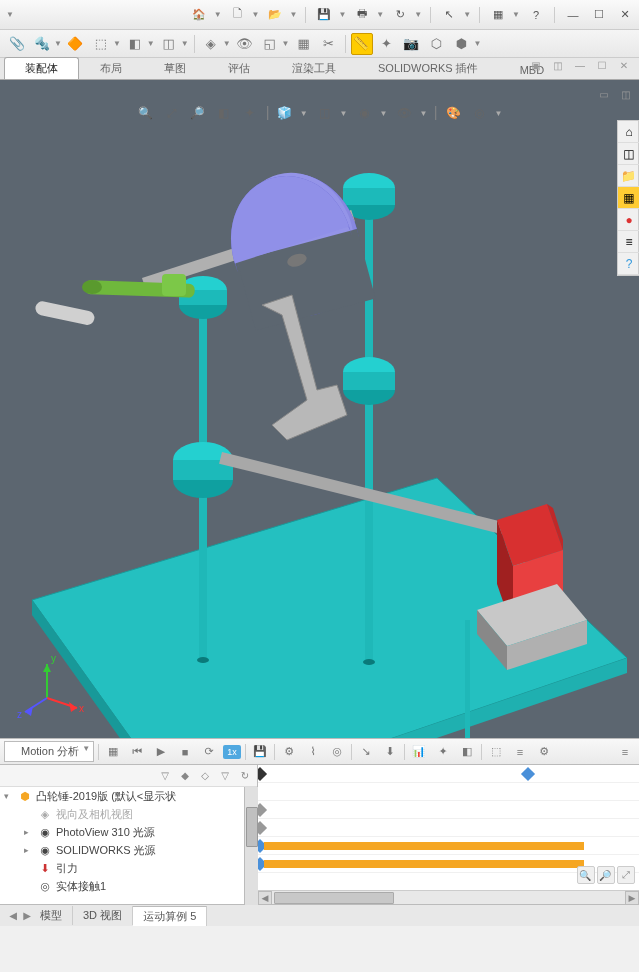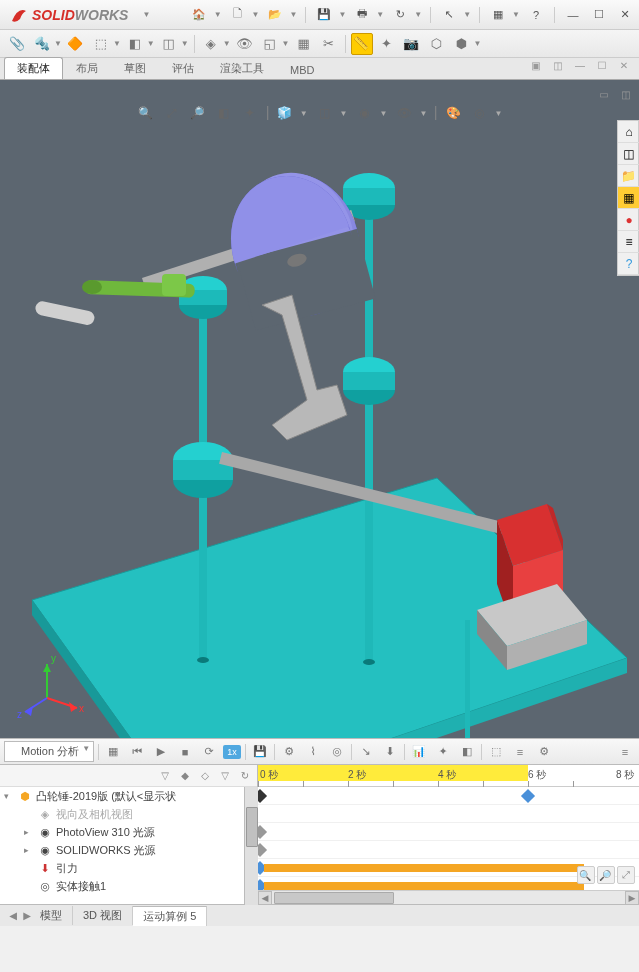--- a/index.html
+++ b/index.html
@@ -12,21 +12,21 @@
 .title-icons .tbtn { width: 20px; height: 20px; display: flex; align-items: center; justify-content: center; color: #555; font-size: 11px; }
 .title-icons .sep { width: 1px; height: 16px; background: #ccc; margin: 0 2px; }
 .dd { font-size: 8px; color: #888; margin-left: -2px; }
 
 .toolbar2 { height: 28px; background: linear-gradient(#f5f5f5, #e8e8e8); border-bottom: 1px solid #ccc; display: flex; align-items: center; gap: 3px; padding: 0 6px; }
 .toolbar2 .tbtn { width: 22px; height: 22px; display: flex; align-items: center; justify-content: center; color: #777; font-size: 13px; position: relative; }
 .toolbar2 .sep { width: 1px; height: 18px; background: #ccc; margin: 0 2px; }
 .toolbar2 .measure { background: #ffcc00; border: 1px solid #cc9900; border-radius: 2px; }
 
 .tab-bar { height: 22px; display: flex; align-items: flex-end; background: #e8e8e8; padding-left: 4px; border-bottom: 1px solid #aaa; }
-.tab { padding: 3px 12px; font-size: 11px; color: #666; border: 1px solid transparent; border-bottom: none; }
+.tab { padding: 3px 20px; font-size: 11px; color: #666; border: 1px solid transparent; border-bottom: none; }
 .tab.active { background: #fff; border-color: #aaa; border-radius: 3px 3px 0 0; color: #222; }
 
 .doc-controls { position: absolute; right: 6px; top: 58px; display: flex; gap: 4px; }
 .doc-controls .tbtn { width: 18px; height: 14px; color: #999; font-size: 10px; display:flex; align-items:center; justify-content:center;}
 
 .viewport-wrap { position: relative; height: 658px; }
 .view-toolbar { position: absolute; top: 24px; left: 50%; transform: translateX(-50%); display: flex; gap: 8px; z-index: 5; align-items: center; }
 .view-toolbar .vbtn { width: 18px; height: 18px; display: flex; align-items: center; justify-content: center; color: #666; font-size: 12px; }
 .view-toolbar .sep { width:1px; height:14px; background:#888; }
 
@@ -80,27 +80,20 @@
 .bottom-tabs .btab.active { background: #fff; border-top: 1px solid #bbb; }
 .bottom-tabs .arr { width: 18px; color: #888; font-size: 10px; text-align: center; }
 
 
 .scene-svg { width: 100%; height: 100%; }
 </style>
 </head>
 <body>
 
 <div class="title-bar">
-  <div class="logo">
-    <svg width="24" height="20" viewBox="0 0 24 20">
-      <path d="M4 16 Q10 2 18 6 Q14 8 12 14 Q8 18 4 16" fill="#d62e28"></path>
-    </svg>
-    <span>SOLID</span>
-      <span class="gray">WORKS</span>
-  </div>
   <span style="width:8px"></span>
   <span class="dd">▼</span>
   <div class="title-icons">
     <div class="tbtn">🏠</div>
       <span class="dd">▼</span>
     <div class="tbtn">🗋</div>
       <span class="dd">▼</span>
     <div class="tbtn">📂</div>
       <span class="dd">▼</span>
     <div class="sep"></div>
@@ -151,20 +144,21 @@
   <div class="tbtn">⬢</div>
     <span class="dd">▼</span>
 </div>
 
 <div class="tab-bar">
   <div class="tab active">装配体</div>
   <div class="tab">布局</div>
   <div class="tab">草图</div>
   <div class="tab">评估</div>
   <div class="tab">渲染工具</div>
+  <div class="tab">SOLIDWORKS 插件</div>
   <div class="tab">MBD</div>
 </div>
 <div class="doc-controls">
   <div class="tbtn">▣</div>
   <div class="tbtn">◫</div>
   <div class="tbtn">—</div>
   <div class="tbtn">☐</div>
   <div class="tbtn">✕</div>
 </div>
 
@@ -368,36 +362,20 @@
           <span class="icon">◎</span>
         <span>实体接触1</span>
       </div>
     </div>
     <div class="scrollbar-v" style="position:absolute; left:244px; top:787px; height:118px;">
        <div class="thumb" style="height:40px; margin-top:20px"></div>
     </div>
   </div>
 
   <div class="timeline-panel">
-    <div class="time-ruler">
-      <div class="time-yellow" style="width:270px"></div>
-      <span class="time-label" style="left:2px">0 秒</span>
-      <span class="time-label" style="left:90px">2 秒</span>
-      <span class="time-label" style="left:180px">4 秒</span>
-      <span class="time-label" style="left:270px">6 秒</span>
-      <span class="time-label" style="left:358px">8 秒</span>
-      <div class="time-tick" style="left:0"></div>
-      <div class="time-tick" style="left:45px"></div>
-      <div class="time-tick" style="left:90px"></div>
-      <div class="time-tick" style="left:135px"></div>
-      <div class="time-tick" style="left:180px"></div>
-      <div class="time-tick" style="left:225px"></div>
-      <div class="time-tick" style="left:270px"></div>
-      <div class="time-tick" style="left:315px"></div>
-    </div>
     <div class="timeline-rows">
       <div class="tl-row">
         <div class="diamond black" style="left:-3px"></div>
         <div class="diamond blue" style="left:265px"></div>
       </div>
       <div class="tl-row"></div>
       <div class="tl-row">
         <div class="diamond gray" style="left:-3px"></div>
       </div>
       <div class="tl-row">

